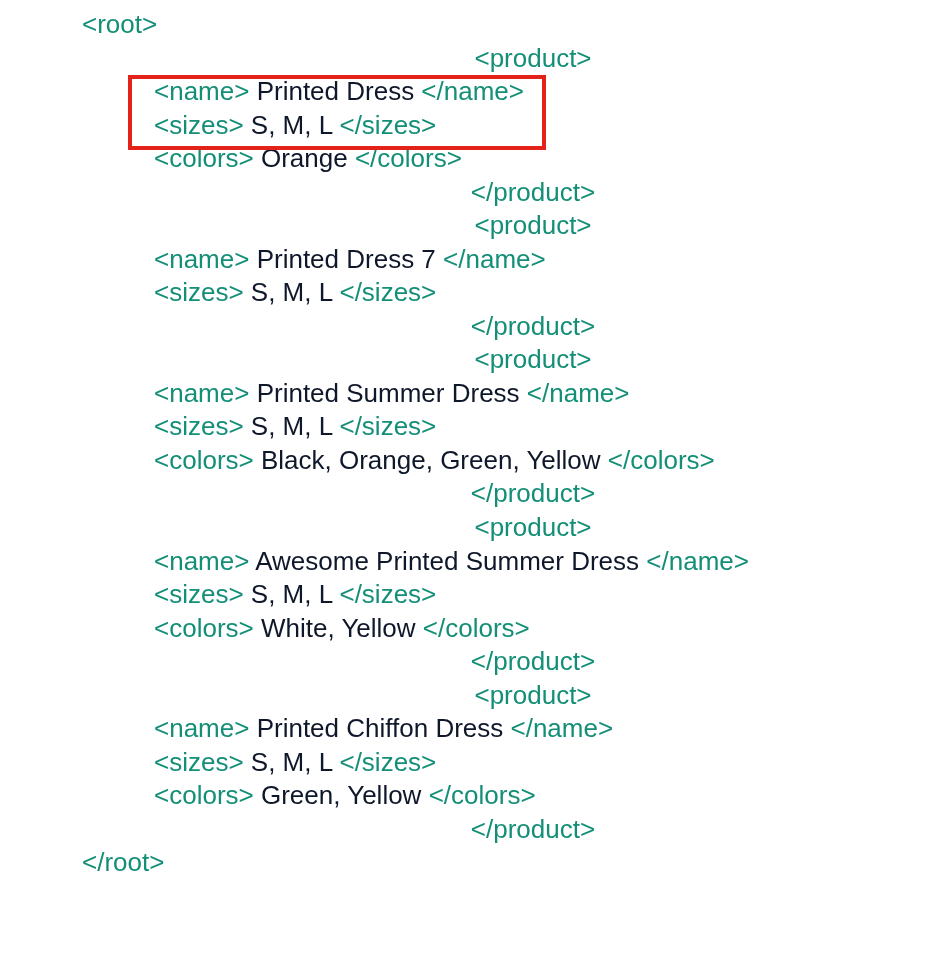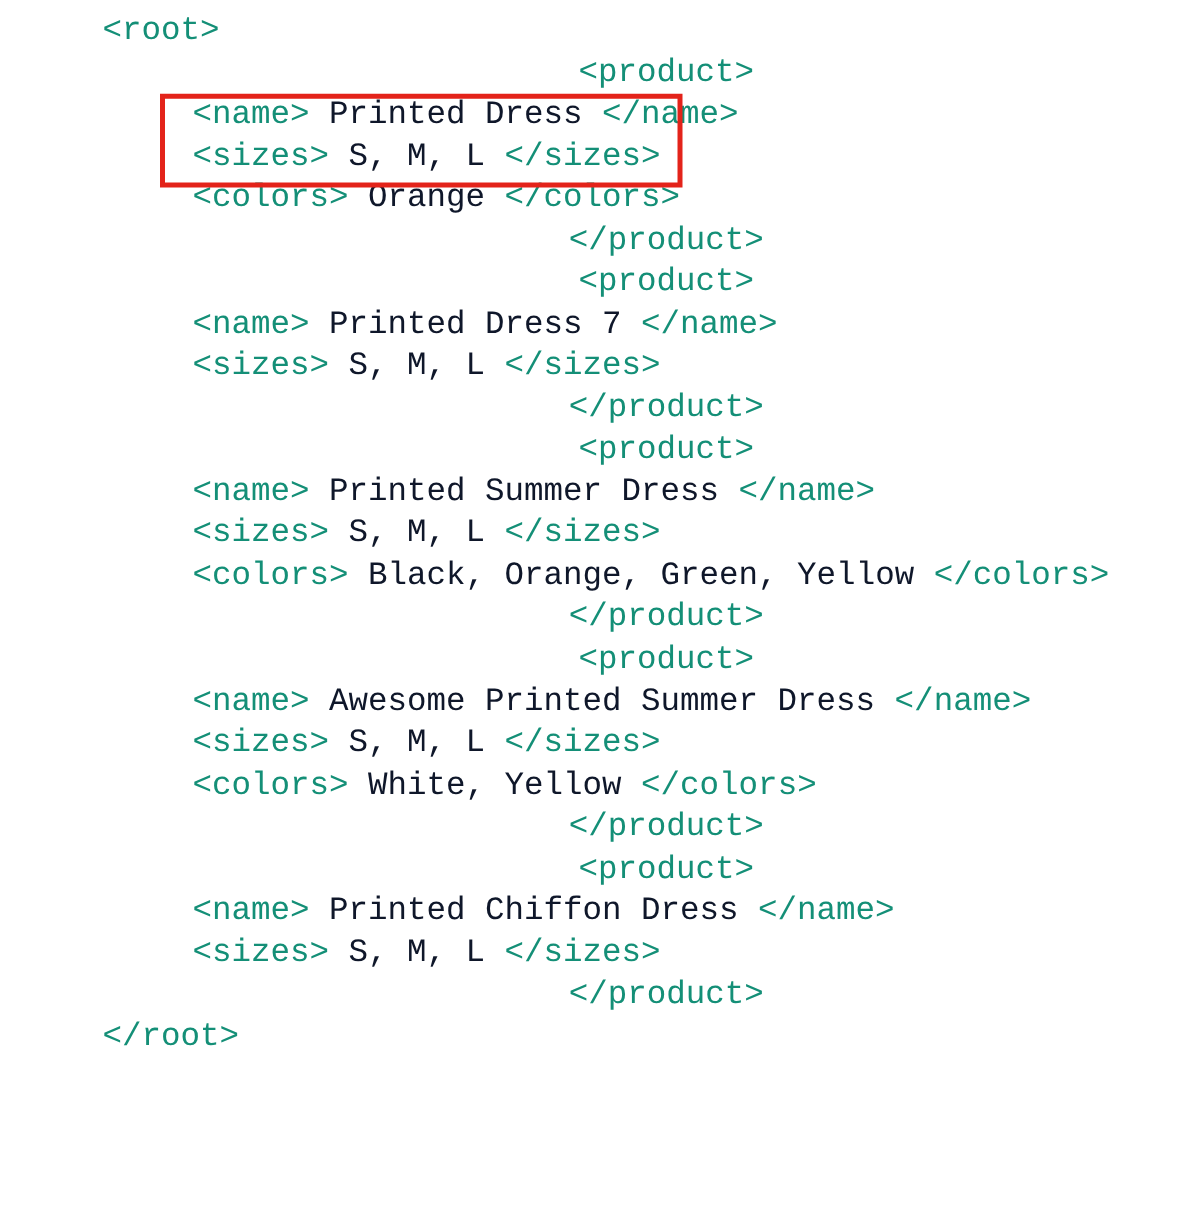--- a/index.html
+++ b/index.html
@@ -11,21 +11,20 @@
       padding: 0;
       width: 948px;
     }
     .xml-container {
       padding-top: 8px;
       padding-left: 82px;
       white-space: nowrap;
     }
     .line {
       display: block;
-      font-family: Liberation Mono, monospace;
     }
     .ind-0 { padding-left: 0; }
     .ind-1 { padding-left: 36px; text-align: center; }
     .ind-2 { padding-left: 72px; }
     .tag { color: #148f77; }
     .val { color: #0f172a; }
     .highlight-box {
       position: absolute;
       border: 4px solid #e3231a;
       pointer-events: none;
@@ -61,19 +60,20 @@
 
   <span class="line ind-1"><span class="tag">&lt;product&gt;</span></span>
   <span class="line ind-2"><span class="tag">&lt;name&gt; </span><span class="val">Awesome Printed Summer Dress</span><span class="tag"> &lt;/name&gt;</span></span>
   <span class="line ind-2"><span class="tag">&lt;sizes&gt; </span><span class="val">S, M, L</span><span class="tag"> &lt;/sizes&gt;</span></span>
   <span class="line ind-2"><span class="tag">&lt;colors&gt; </span><span class="val">White, Yellow</span><span class="tag"> &lt;/colors&gt;</span></span>
   <span class="line ind-1"><span class="tag">&lt;/product&gt;</span></span>
 
   <span class="line ind-1"><span class="tag">&lt;product&gt;</span></span>
   <span class="line ind-2"><span class="tag">&lt;name&gt; </span><span class="val">Printed Chiffon Dress</span><span class="tag"> &lt;/name&gt;</span></span>
   <span class="line ind-2"><span class="tag">&lt;sizes&gt; </span><span class="val">S, M, L</span><span class="tag"> &lt;/sizes&gt;</span></span>
+  <span class="line ind-2"><span class="tag">&lt;colors&gt; </span><span class="val">Green, Yellow</span><span class="tag"> &lt;/colors&gt;</span></span>
   <span class="line ind-1"><span class="tag">&lt;/product&gt;</span></span>
 
   <span class="line ind-0"><span class="tag">&lt;/root&gt;</span></span>
 
 </div>
 
 <div class="highlight-box"></div>
 
 </body></html>

